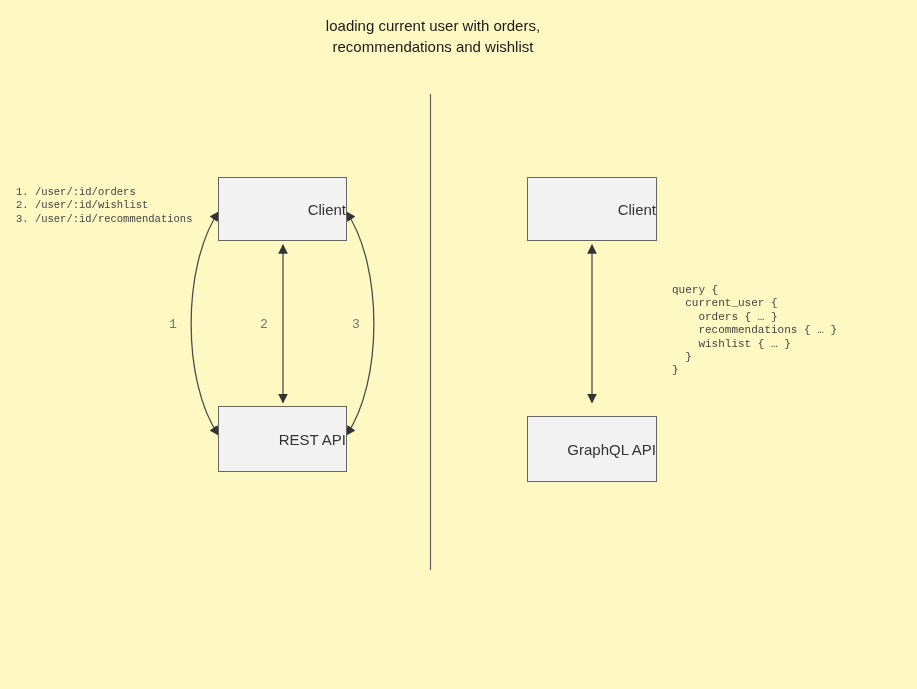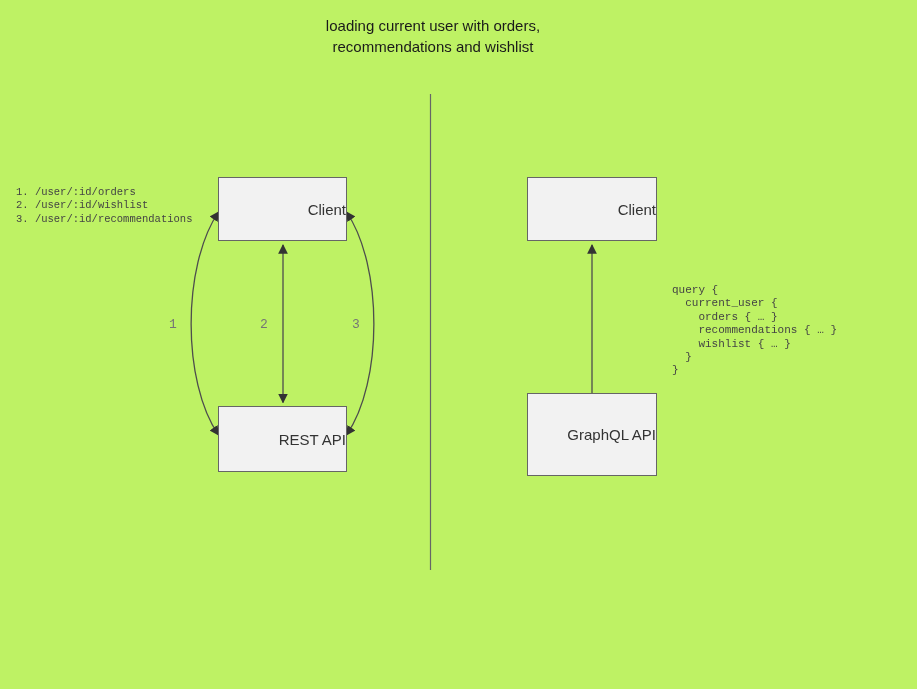--- a/index.html
+++ b/index.html
@@ -4,21 +4,21 @@
 <style>
   html, body {
     margin: 0;
     padding: 0;
     background: #ffffff;
   }
   #canvas {
     position: relative;
     width: 917px;
     height: 689px;
-    background: #bef264;
+    background: #fef9c3;
     overflow: hidden;
     font-family: "Liberation Sans", sans-serif;
   }
   .title {
     position: absolute;
     left: 183px;
     top: 15px;
     width: 500px;
     text-align: center;
     font-size: 15px;
@@ -33,21 +33,21 @@
     border: 1.5px solid #666666;
     display: flex;
     align-items: center;
     justify-content: flex-end;
     font-size: 15px;
     color: #333333;
   }
   #left-client   { left: 218px; top: 177px; width: 129px; height: 64px; }
   #rest-api     { left: 218px; top: 406px; width: 129px; height: 66px; }
   #right-client { left: 527px; top: 177px; width: 130px; height: 64px; }
-  #graphql-api  { left: 527px; top: 393px; width: 130px; height: 83px; }
+  #graphql-api  { left: 527px; top: 416px; width: 130px; height: 66px; }
   .code {
     position: absolute;
     margin: 8px;
     font-family: "Liberation Mono", monospace;
     color: #444444;
     white-space: pre;
   }
   #endpoint-list {
     left: 8px;
     top: 178px;

